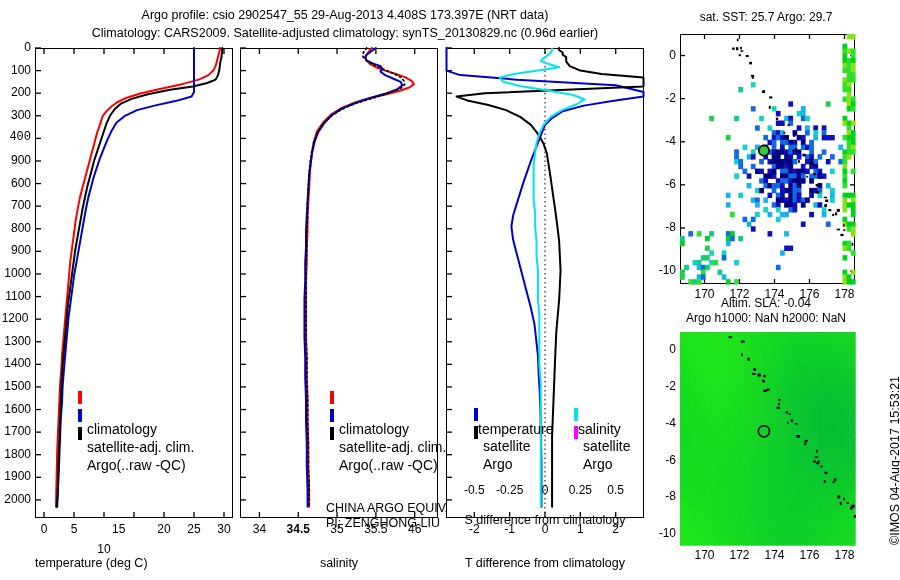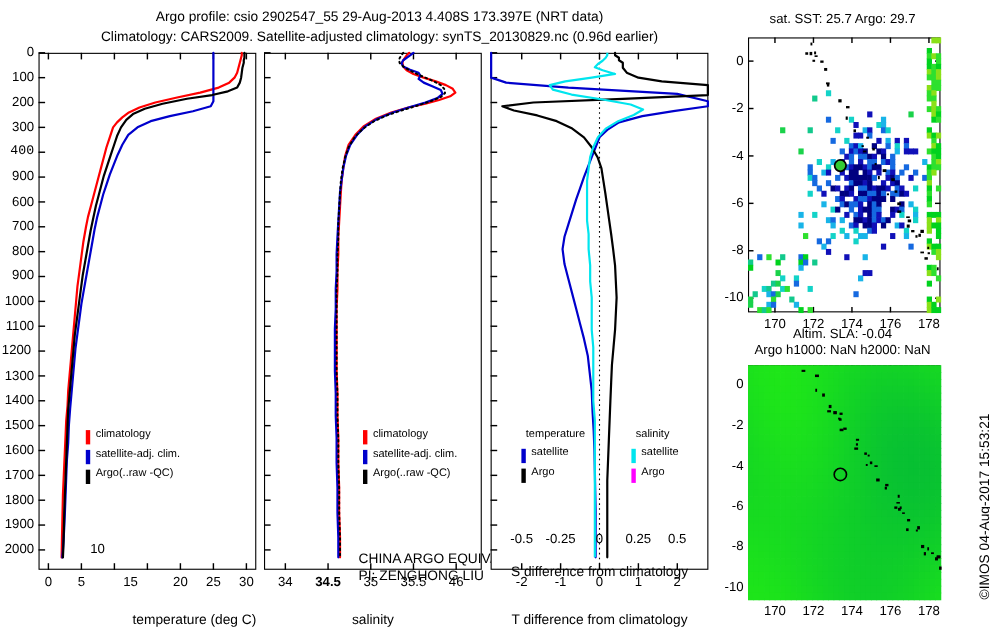--- a/index.html
+++ b/index.html
@@ -4,21 +4,21 @@
 <style>
   html,body{margin:0;padding:0;background:#ffffff;}
   body{width:900px;height:580px;position:relative;overflow:hidden;
        font-family:"Liberation Sans",sans-serif;color:#000;}
   .abs{position:absolute;}
   .ttl{font-size:12.5px;text-align:center;white-space:nowrap;}
   .frame{position:absolute;border:1.4px solid #000;box-sizing:border-box;background:#fff;}
   .ticklbl{position:absolute;font-size:12px;white-space:nowrap;}
   .axname{position:absolute;font-size:12.5px;white-space:nowrap;}
   svg{position:absolute;left:0;top:0;overflow:visible;}
-  .legrow{position:absolute;font-size:10px;white-space:nowrap;}
+  .legrow{position:absolute;font-size:14px;white-space:nowrap;margin-top:32px;}
   .swatch{position:absolute;width:3.5px;}
   .pi{position:absolute;font-size:12.5px;white-space:nowrap;}
   .vert{position:absolute;font-size:12.5px;white-space:nowrap;
         transform-origin:0 0;transform:rotate(-90deg);}
   .maplbl{position:absolute;font-size:12px;white-space:nowrap;text-align:center;}
 </style>
 </head>
 <body>
 
 <div class="ttl abs" style="left:0;top:8px;width:690px;">Argo profile: csio 2902547_55 29-Aug-2013 4.408S 173.397E (NRT data)</div>
@@ -61,21 +61,21 @@
     <line x1="35" y1="454.7307692307692" x2="41" y2="454.7307692307692" stroke="#000" stroke-width="1.3"></line>
     <line x1="35" y1="477.32692307692304" x2="41" y2="477.32692307692304" stroke="#000" stroke-width="1.3"></line>
     <line x1="35" y1="499.92307692307696" x2="41" y2="499.92307692307696" stroke="#000" stroke-width="1.3"></line>
     <path d="M219.80,48.00L219.80,50.26L219.20,52.52L218.60,54.78L218.00,57.04L217.40,59.30L216.80,61.56L215.60,66.08L213.20,70.60L208.40,75.12L198.80,79.63L182.00,84.15L161.00,88.67L141.20,93.19L126.80,97.71L117.20,102.23L111.20,106.75L106.40,111.27L102.80,115.79L99.80,124.83L96.80,133.87L94.40,142.90L92.00,151.94L89.60,160.98L87.20,170.02L84.80,179.06L82.40,188.10L80.00,197.13L78.20,206.17L75.80,219.73L74.00,233.29L72.20,246.85L70.40,260.40L69.20,273.96L68.00,287.52L66.80,301.08L65.60,314.63L64.40,328.19L63.20,341.75L62.00,355.31L61.40,368.87L60.20,382.42L59.60,395.98L59.00,409.54L58.40,423.10L57.80,436.65L57.20,450.21L56.90,463.77L56.60,477.33L56.30,490.88L56.00,506.70" fill="none" stroke="#ff0000" stroke-width="2" stroke-linejoin="round" stroke-linecap="round"></path>
     <path d="M194.00,48.00L194.00,50.26L194.00,52.52L194.00,54.78L194.00,57.04L194.00,59.30L194.00,61.56L194.00,66.08L194.00,70.60L194.00,75.12L194.00,79.63L194.00,84.15L194.00,88.67L194.00,92.06L191.60,96.58L175.40,101.10L154.40,105.62L137.00,110.14L125.00,115.79L116.60,122.57L111.20,131.61L107.00,140.64L103.40,149.68L99.80,158.72L96.80,167.76L93.80,176.80L91.40,185.84L88.40,197.13L86.00,208.43L83.60,221.99L81.20,235.55L78.80,249.11L76.40,262.66L74.00,276.22L72.20,289.78L70.40,303.34L68.60,316.89L67.40,330.45L66.20,344.01L65.00,357.57L63.80,371.13L62.60,386.94L62.00,402.76L60.80,418.58L60.20,434.39L59.60,450.21L59.00,466.03L58.40,479.59L57.80,490.88L57.20,499.92L56.60,506.70" fill="none" stroke="#0000cc" stroke-width="2" stroke-linejoin="round" stroke-linecap="round"></path>
     <path d="M222.20,48.00L222.20,50.26L222.20,52.52L221.60,54.78L221.60,57.04L221.00,59.30L220.40,61.56L219.80,66.08L219.20,70.60L218.00,75.12L215.60,79.63L207.20,83.02L192.80,86.41L170.00,89.80L147.80,94.32L131.60,98.84L121.40,103.36L114.80,109.01L110.00,115.79L106.40,123.70L103.40,132.74L100.40,141.77L97.40,150.81L94.40,159.85L92.00,168.89L89.60,177.93L87.20,186.97L84.80,198.26L82.40,209.56L80.00,223.12L77.60,236.68L75.20,250.24L73.40,263.79L71.60,277.35L69.80,290.91L68.00,304.47L66.80,318.02L65.60,331.58L64.40,345.14L63.20,358.70L62.00,372.25L61.40,386.94L60.80,402.76L60.20,418.58L59.60,434.39L59.00,450.21L58.40,466.03L58.10,479.59L57.80,490.88L57.50,499.92L57.20,506.70" fill="none" stroke="#000000" stroke-width="2" stroke-linejoin="round" stroke-linecap="round"></path>
   </svg>
 <div id="p1ticks">
     <div class="ticklbl" style="left: 22px; top: 522px; width: 44px; text-align: center;">0</div>
     <div class="ticklbl" style="left: 52px; top: 522px; width: 44px; text-align: center;">5</div>
-    <div class="ticklbl" style="left: 82px; top: 492px; width: 44px; text-align: left;">10</div>
+    <div class="ticklbl" style="left: 82px; top: 542px; width: 44px; text-align: center;">10</div>
     <div class="ticklbl" style="left: 112px; top: 522px; width: 44px; text-align: left;">15</div>
     <div class="ticklbl" style="left: 142px; top: 522px; width: 44px; text-align: center;">20</div>
     <div class="ticklbl" style="left: 172px; top: 522px; width: 44px; text-align: center;">25</div>
     <div class="ticklbl" style="left: 202px; top: 522px; width: 44px; text-align: center;">30</div>
     <div class="ticklbl" style="left: -1px; top: 40px; width: 32px; text-align: right;">0</div>
     <div class="ticklbl" style="left: -1px; top: 62.5962px; width: 32px; text-align: right;">100</div>
     <div class="ticklbl" style="left: -1px; top: 85.1923px; width: 32px; text-align: right;">200</div>
     <div class="ticklbl" style="left: -1px; top: 107.788px; width: 32px; text-align: right;">300</div>
     <div class="ticklbl" style="left: -1px; top: 130.385px; width: 32px; text-align: right; font-family: Liberation Mono, monospace;">400</div>
     <div class="ticklbl" style="left: -1px; top: 152.981px; width: 32px; text-align: right;">900</div>
@@ -89,21 +89,21 @@
     <div class="ticklbl" style="left: -1px; top: 333.75px; width: 32px; text-align: right;">1300</div>
     <div class="ticklbl" style="left: -1px; top: 356.346px; width: 32px; text-align: right;">1400</div>
     <div class="ticklbl" style="left: -1px; top: 378.942px; width: 32px; text-align: right;">1500</div>
     <div class="ticklbl" style="left: -1px; top: 401.538px; width: 32px; text-align: right;">1600</div>
     <div class="ticklbl" style="left: -1px; top: 424.135px; width: 32px; text-align: right;">1700</div>
     <div class="ticklbl" style="left: -1px; top: 446.731px; width: 32px; text-align: right;">1800</div>
     <div class="ticklbl" style="left: -1px; top: 469.327px; width: 32px; text-align: right;">1900</div>
     <div class="ticklbl" style="left: -1px; top: 491.923px; width: 32px; text-align: right;">2000</div>
   </div>
 
-<div class="axname" style="left:35px;top:556px;width:198px;text-align:right;">temperature (deg C)</div>
+<div class="axname" style="left:35px;top:556px;width:198px;text-align:left;">temperature (deg C)</div>
 
 <div id="p1legend">
     <div class="swatch" style="background: rgb(255, 0, 0); left: 78px; top: 391px; height: 13px;"></div>
     <div class="legrow" style="left: 87px; top: 389px;">climatology</div>
     <div class="swatch" style="background: rgb(0, 0, 204); left: 78px; top: 409px; height: 13px;"></div>
     <div class="legrow" style="left: 87px; top: 407px;">satellite-adj. clim.</div>
     <div class="swatch" style="background: rgb(0, 0, 0); left: 78px; top: 427px; height: 13px;"></div>
     <div class="legrow" style="left: 87px; top: 425px;">Argo(..raw -QC)</div>
   </div>
 

